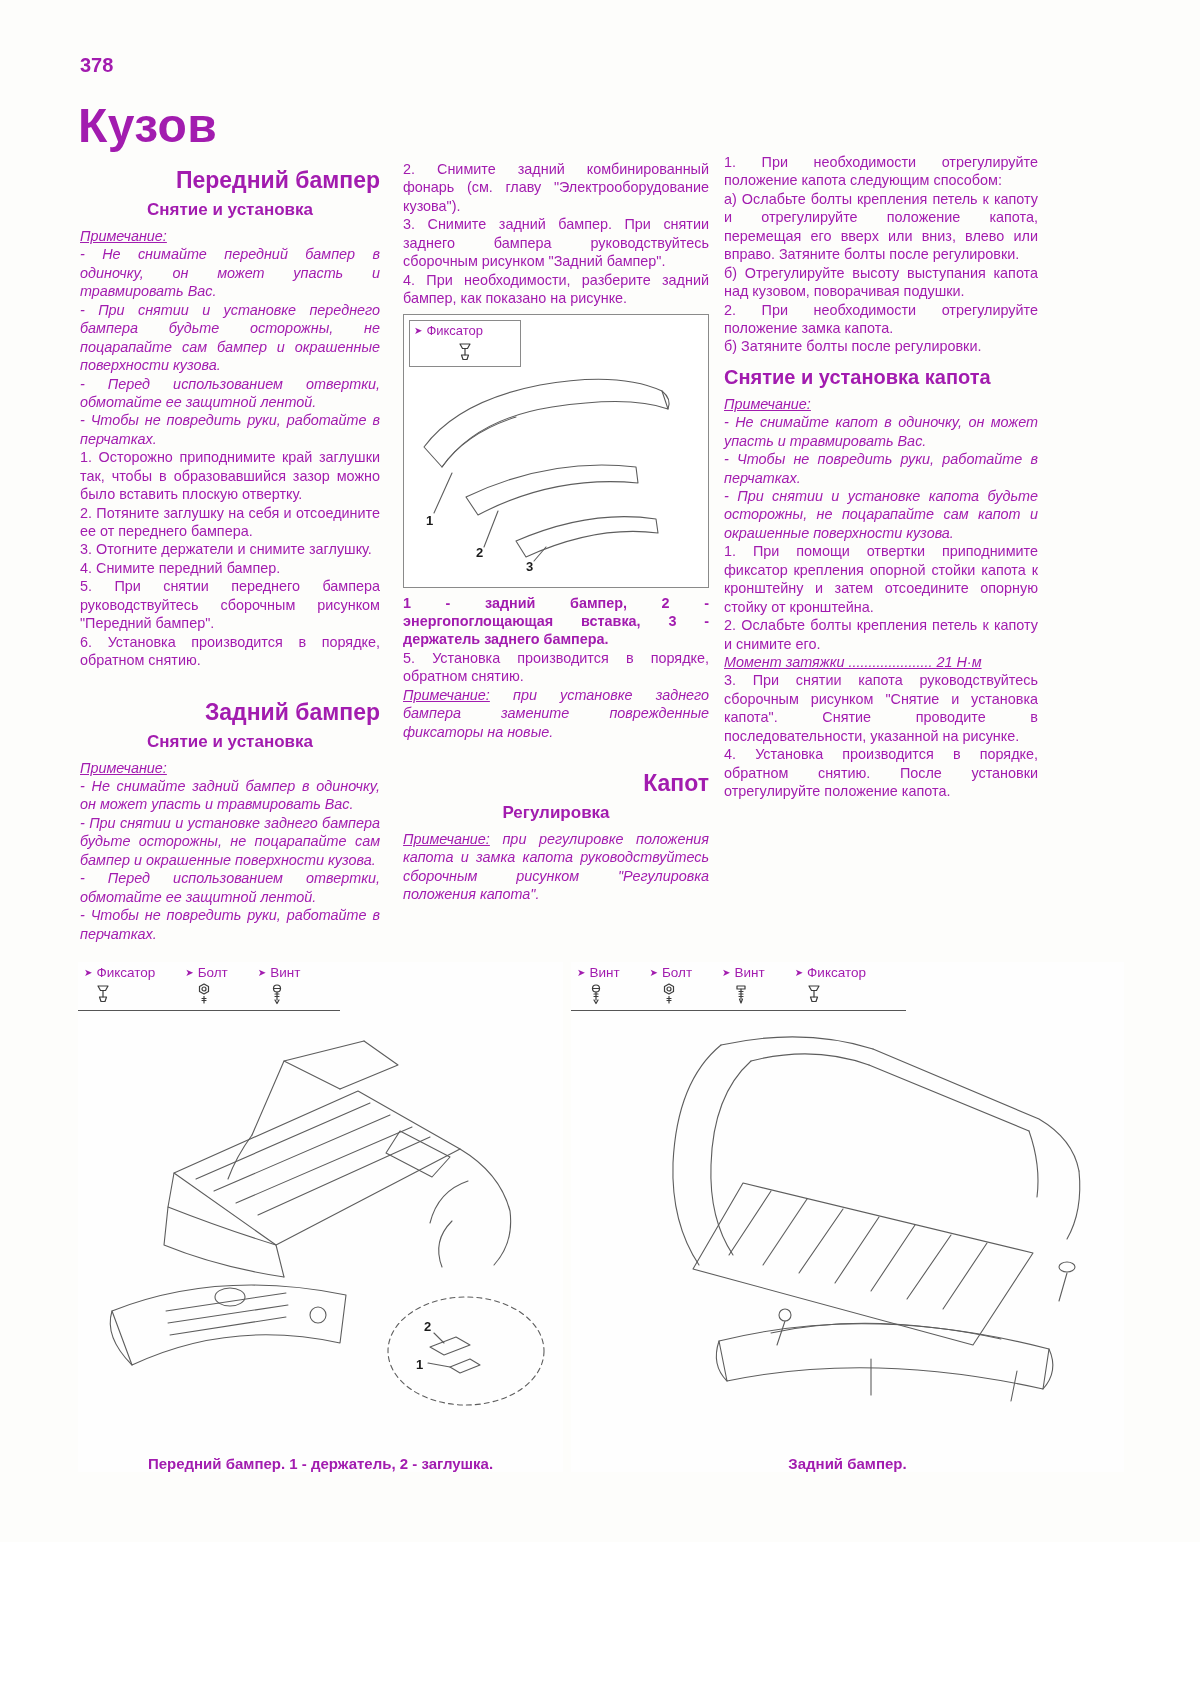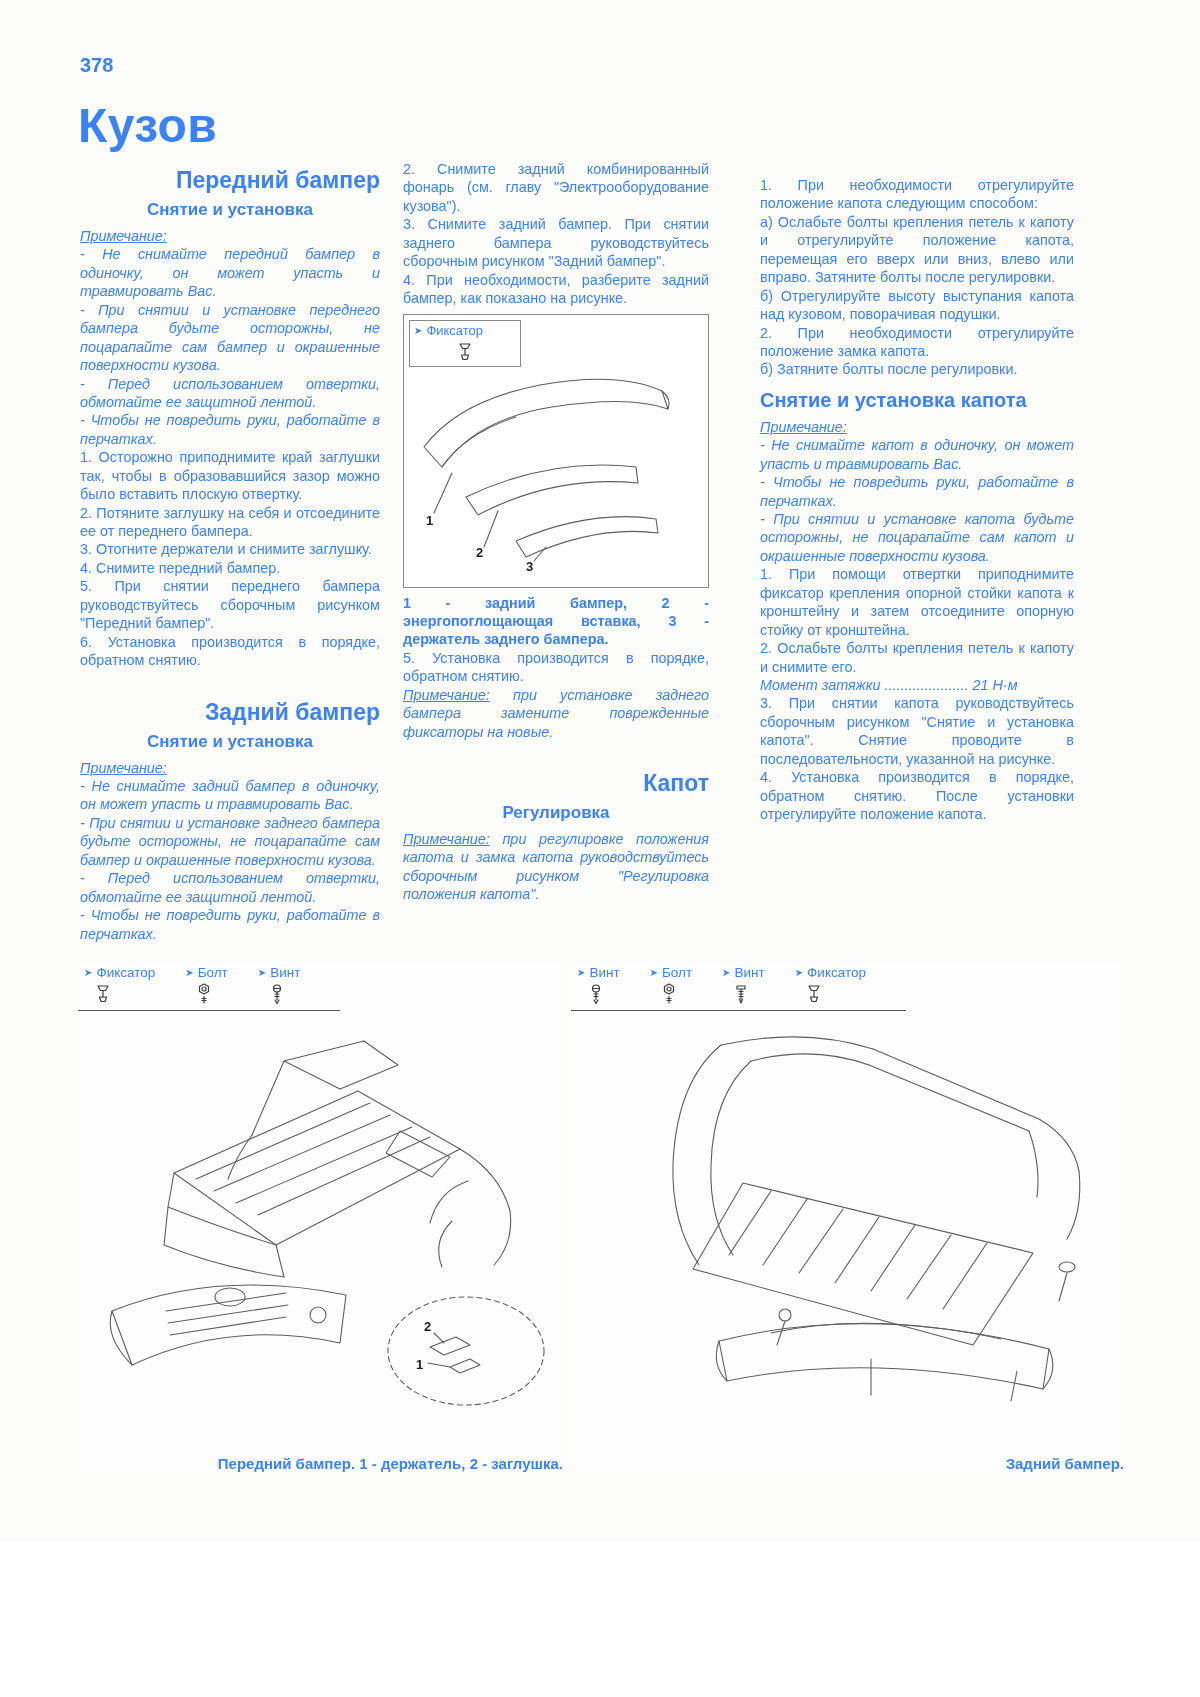--- a/index.html
+++ b/index.html
@@ -2,41 +2,41 @@
 <html><head>
 <meta charset="utf-8">
 <style>
   * { box-sizing: border-box; margin: 0; padding: 0; }
   html,body { background:#ffffff; }
   .page {
     position: relative;
     width: 1200px; height: 1542px;
     background: #fdfdfb;
     font-family: "Liberation Sans", sans-serif;
-    color: #3b82f6;
+    color: #a21caf;
     overflow: hidden;
   }
   .page-number { position:absolute; left:80px; top:54px; font-size:20px; font-weight:bold; }
   .title { position:absolute; left:78px; top:98px; font-size:48px; font-weight:bold; letter-spacing:0.5px; }
 
   .col { position:absolute; font-size:14.4px; line-height:1.28; text-align:justify; }
   .col1 { left:80px;  top:168px; width:300px; }
   .col2 { left:403px; top:160px; width:306px; }
-  .col3 { left:724px; top:176px; width:314px;margin-left:36px; }
+  .col3 { left:724px; top:153px; width:314px; }
 
   .h2 { font-size:23px; font-weight:bold; line-height:1.1; margin:0 0 6px; text-align:right; }
   .h2small { font-size:20px; font-weight:bold; line-height:1.15; margin:10px 0 6px; text-align:left; }
   .h3 { font-size:17px; font-weight:bold; margin:0 0 6px; text-align:center; }
   .sectgap { margin-top:30px; }
   p { margin:0; }
   .note-label { font-style:italic; text-decoration:underline; }
   .note { font-style:italic; }
   .note-label-inline { font-style:italic; text-decoration:underline; }
   .caption { font-weight:bold; margin-top:6px; }
-  .torque { font-style:italic; }
+  .torque { font-style:italic;text-decoration:underline; }
 
   
   .fig-mid { position:relative; border:1px solid #8a8a8a; height:274px; margin:6px 0 6px; background:#fff; }
   .legend-mini {
     position:absolute; left:5px; top:5px; width:112px;
     border:1px solid #8a8a8a; padding:2px 4px 3px; background:#fff;
     font-size:13px; font-style:normal;
   }
   .legend-line { display:flex; align-items:center; gap:4px; white-space:nowrap; }
   .legend-arrow { font-size:10px; line-height:1; }
@@ -57,21 +57,21 @@
   .bottom-fig { position:relative; background:#fefefe; }
   .bottom-fig.left  { width:485px; }
   .bottom-fig.right { width:553px; }
   .legend-strip {
     display:flex; gap:30px; align-items:flex-start;
     border-bottom:1.5px solid #555; padding:3px 40px 5px 6px; width:fit-content;
   }
   .legend-cell { display:flex; flex-direction:column; align-items:flex-start; font-size:13.5px; }
   .legend-cell .fast-icon { margin:3px 0 0 10px; }
   .fig-art { display:block; margin-top:4px; }
-  figcaption.fig-caption { font-weight:bold; font-size:15px; margin-top:40px; text-align:right; }
+  figcaption.fig-caption { font-weight:bold; font-size:15px; margin-top:40px; text-align:center; }
 </style>
 </head>
 <body>
 
 <div class="page">
 
   <div class="page-number">378</div>
   <div class="title">Кузов</div>
 
   <div class="col col1">

